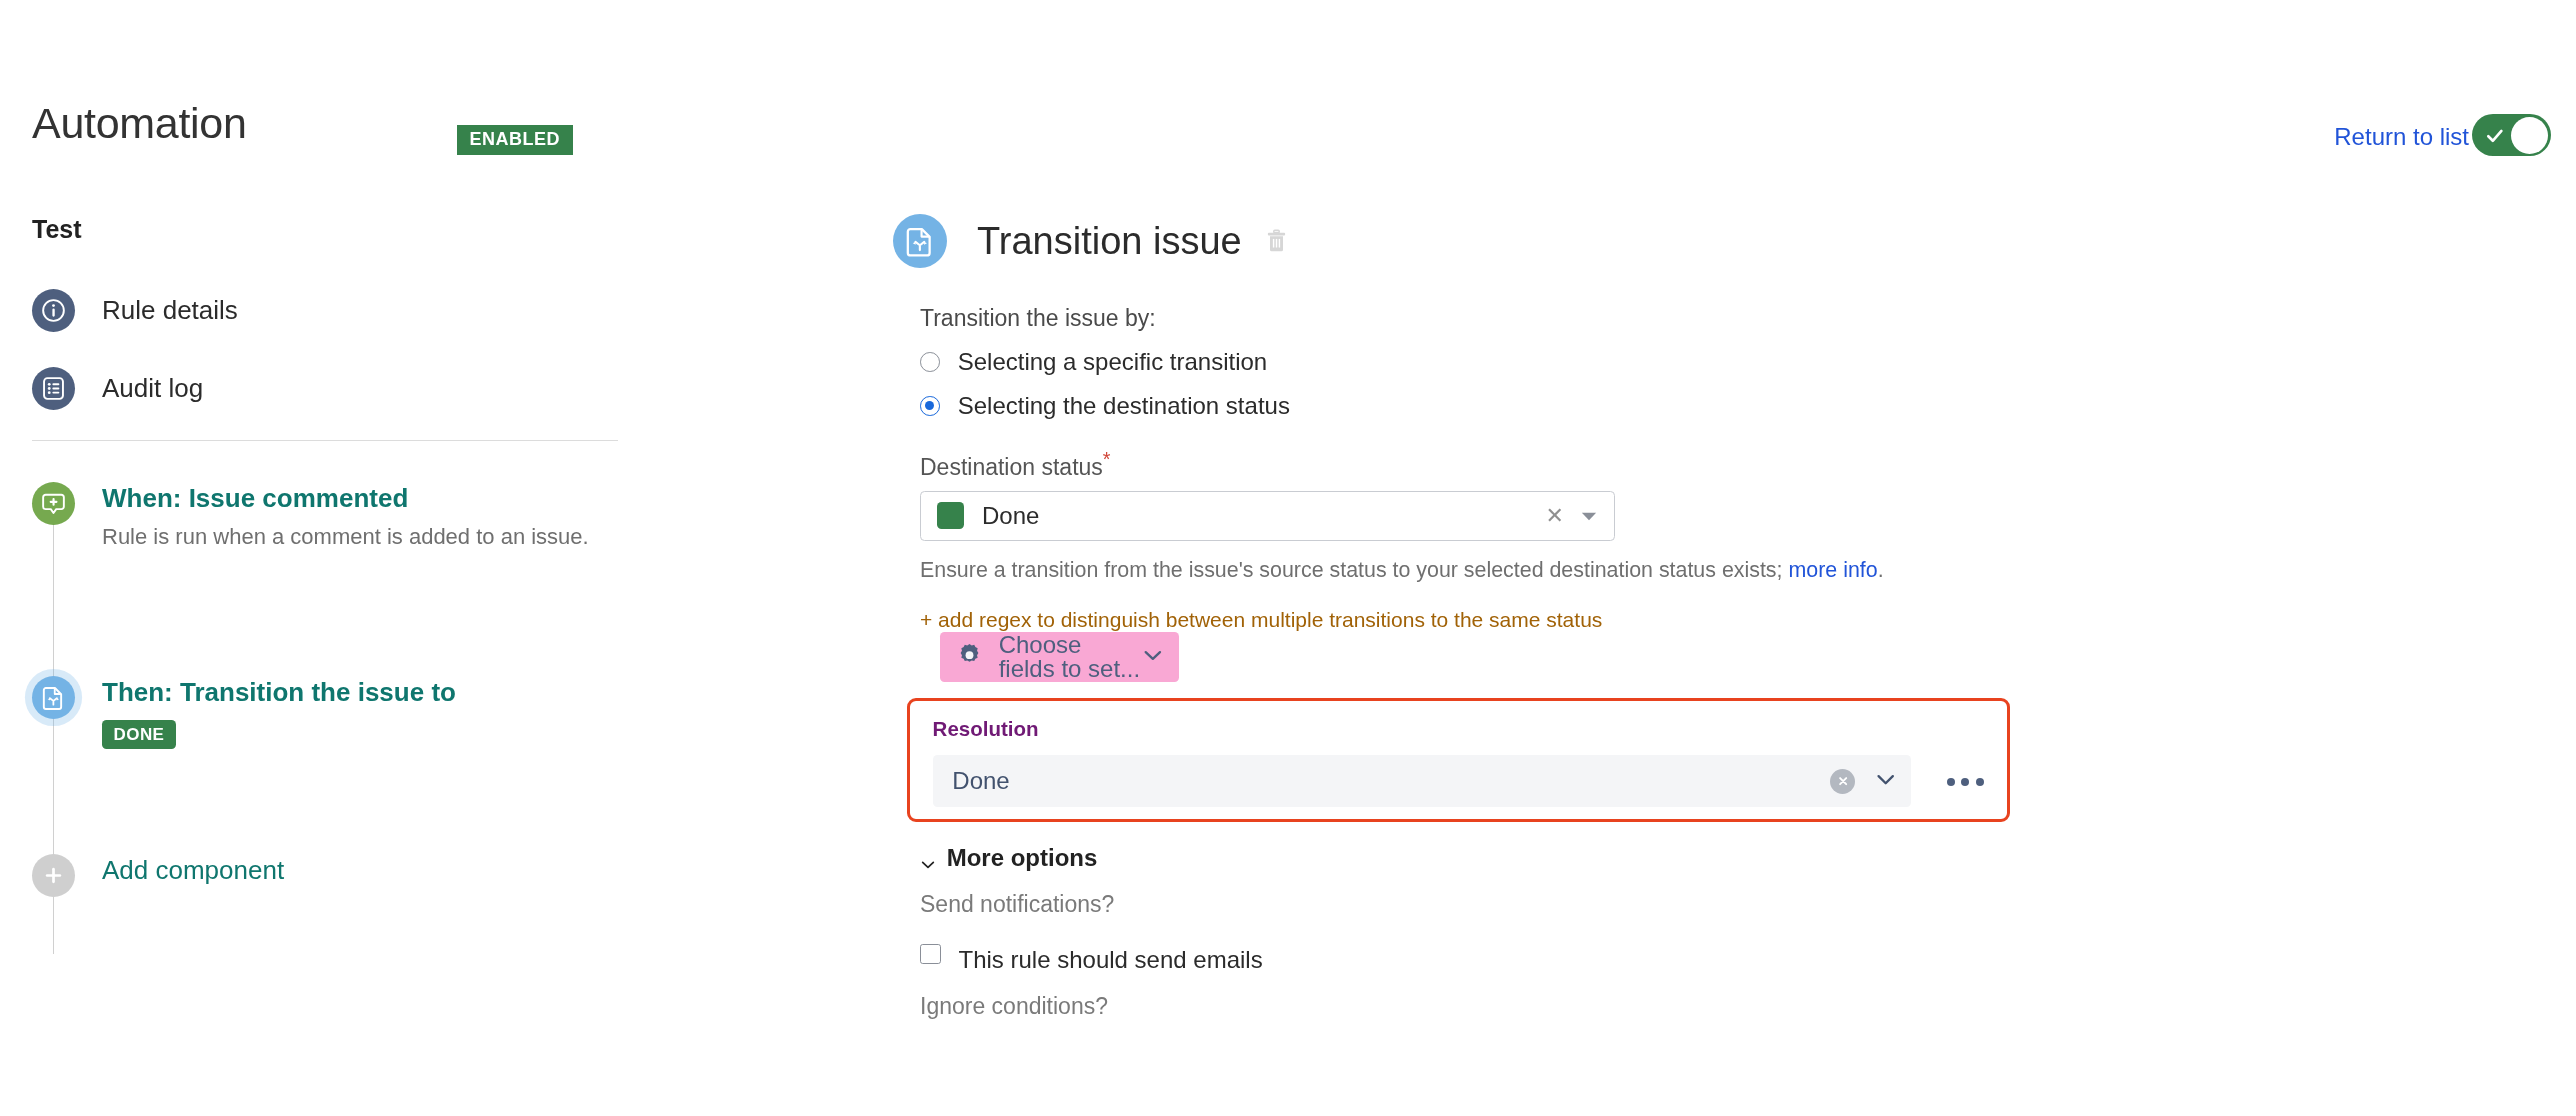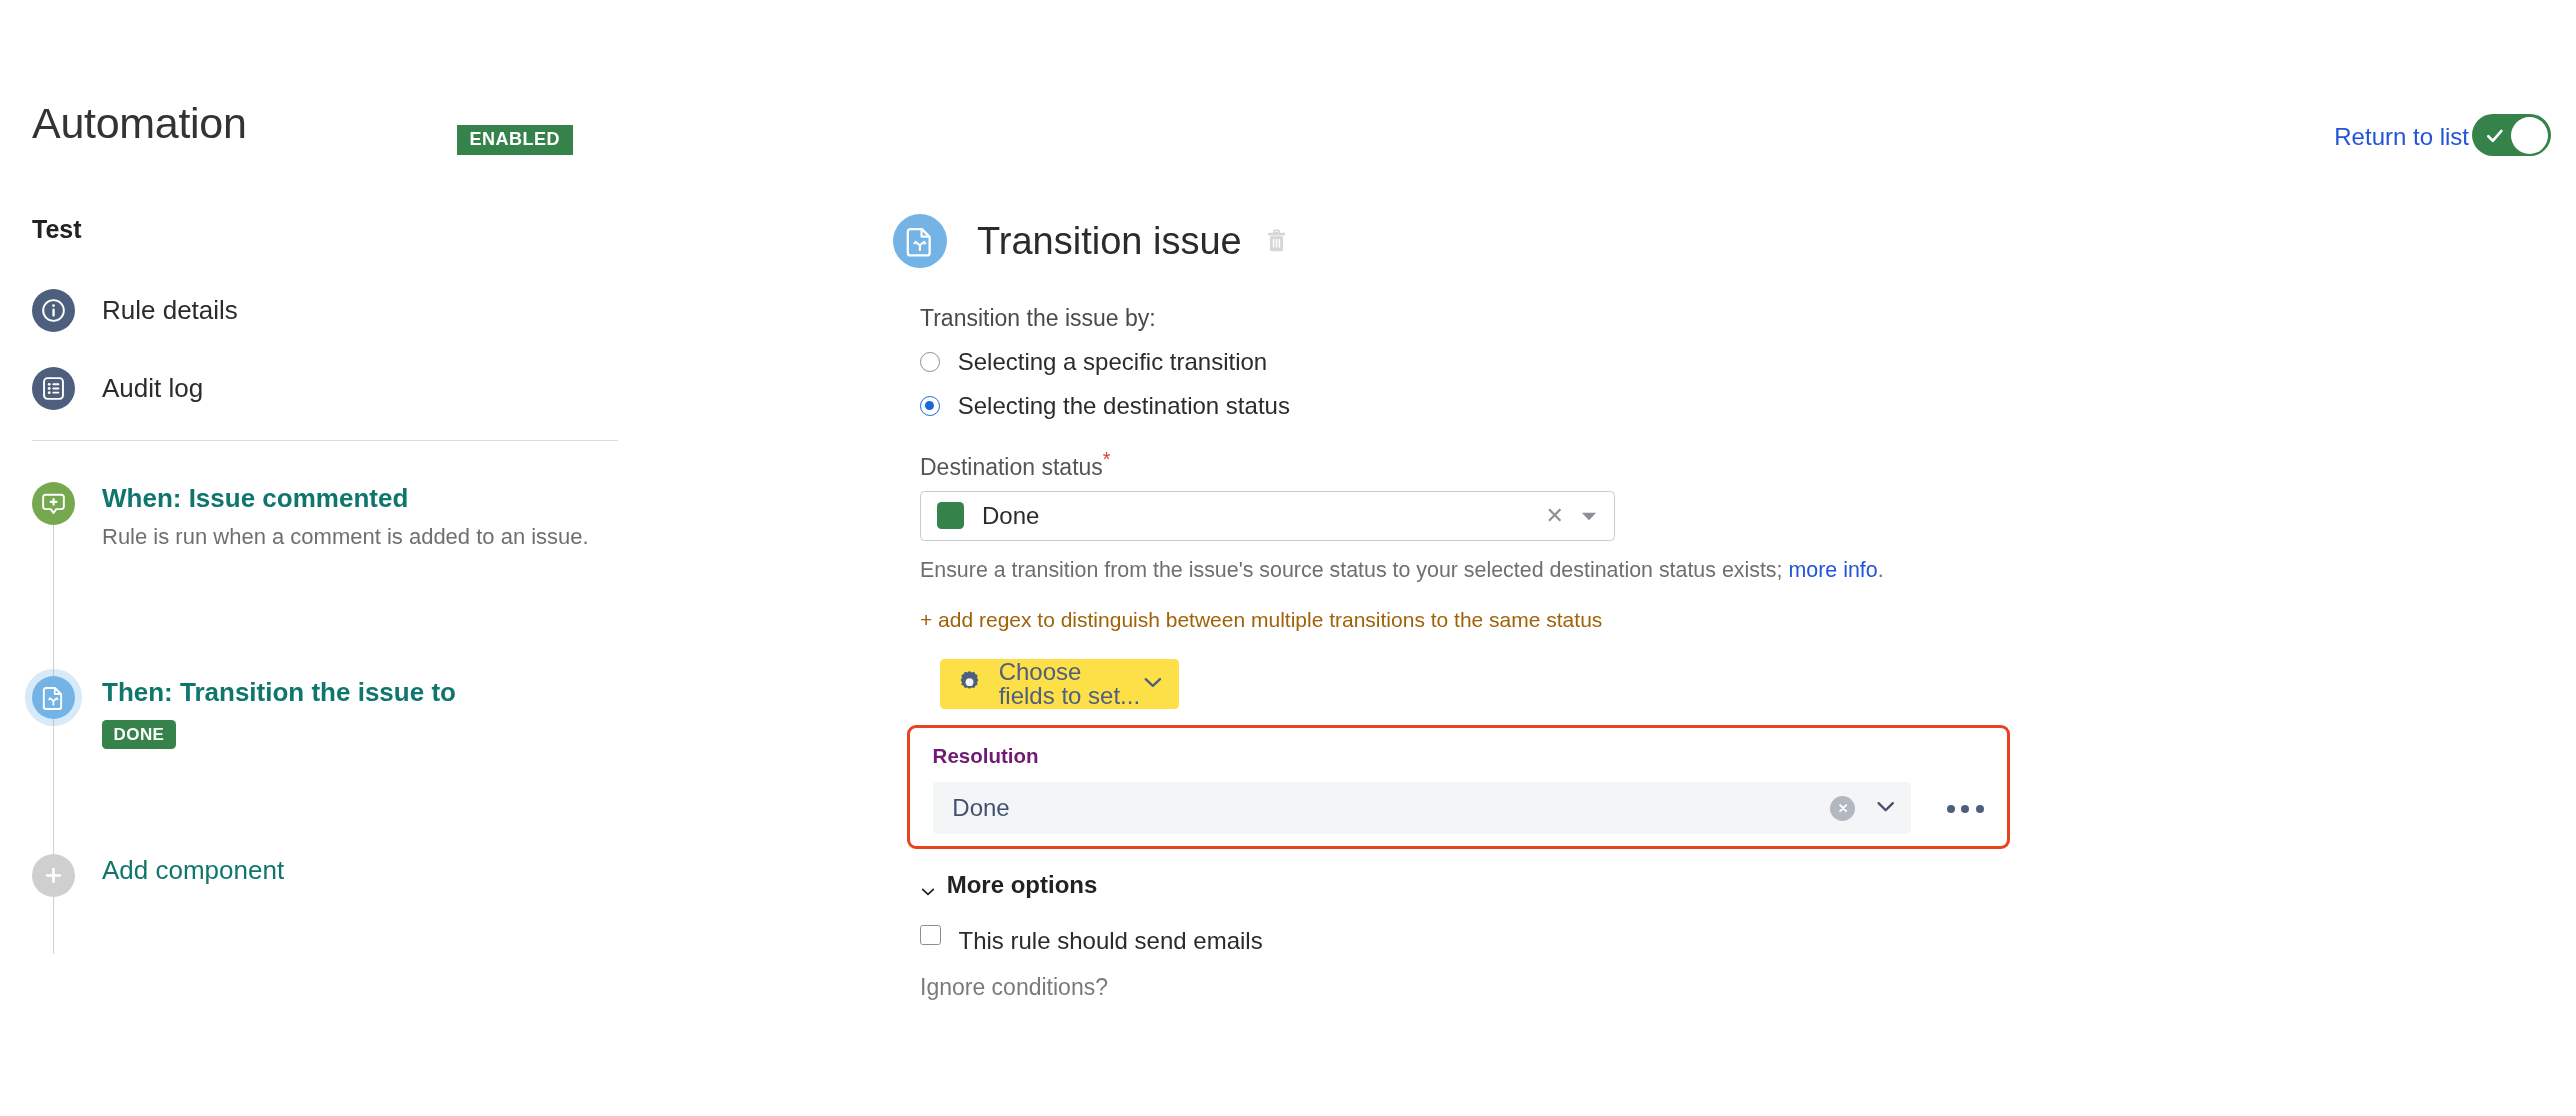--- a/index.html
+++ b/index.html
@@ -306,25 +306,24 @@
   .regex-link {
     display: inline-block;
     margin-top: 23px;
     font-size: 21px;
     color: #a16207;
     text-decoration: none;
     cursor: pointer;
   }
 
   .choose-fields {
-    margin-top: 27px;
     margin-left: 19.7px;
     width: 239px;
     height: 50px;
-    background: #fde047;
+    background: #f9a8d4;
     border-radius: 4.5px;
     display: flex;
     align-items: center;
     padding: 0 16px;
     cursor: pointer;
   }
   .choose-label {
     margin-left: 16px;
     font-size: 24px;
     color: #4e5f7e;
@@ -634,20 +633,21 @@
 
       <div class="more-options">
         <div class="caret">
           <svg width="16" height="9.8" viewBox="0 0 18 11">
               <path d="M3 2.6 L9 8.4 L15 2.6" fill="none" stroke="#222222" stroke-width="1.9" stroke-linecap="round" stroke-linejoin="round"></path>
             </svg>
         </div>
         <div class="mo-label">More options</div>
       </div>
 
+      <div class="sub-label">Send notifications?</div>
 
       <div class="check-row">
         <div class="checkbox"></div>
         <div class="check-label">This rule should send emails</div>
       </div>
 
       <div class="sub-label">Ignore conditions?</div>
 
     </div>
   </div>

